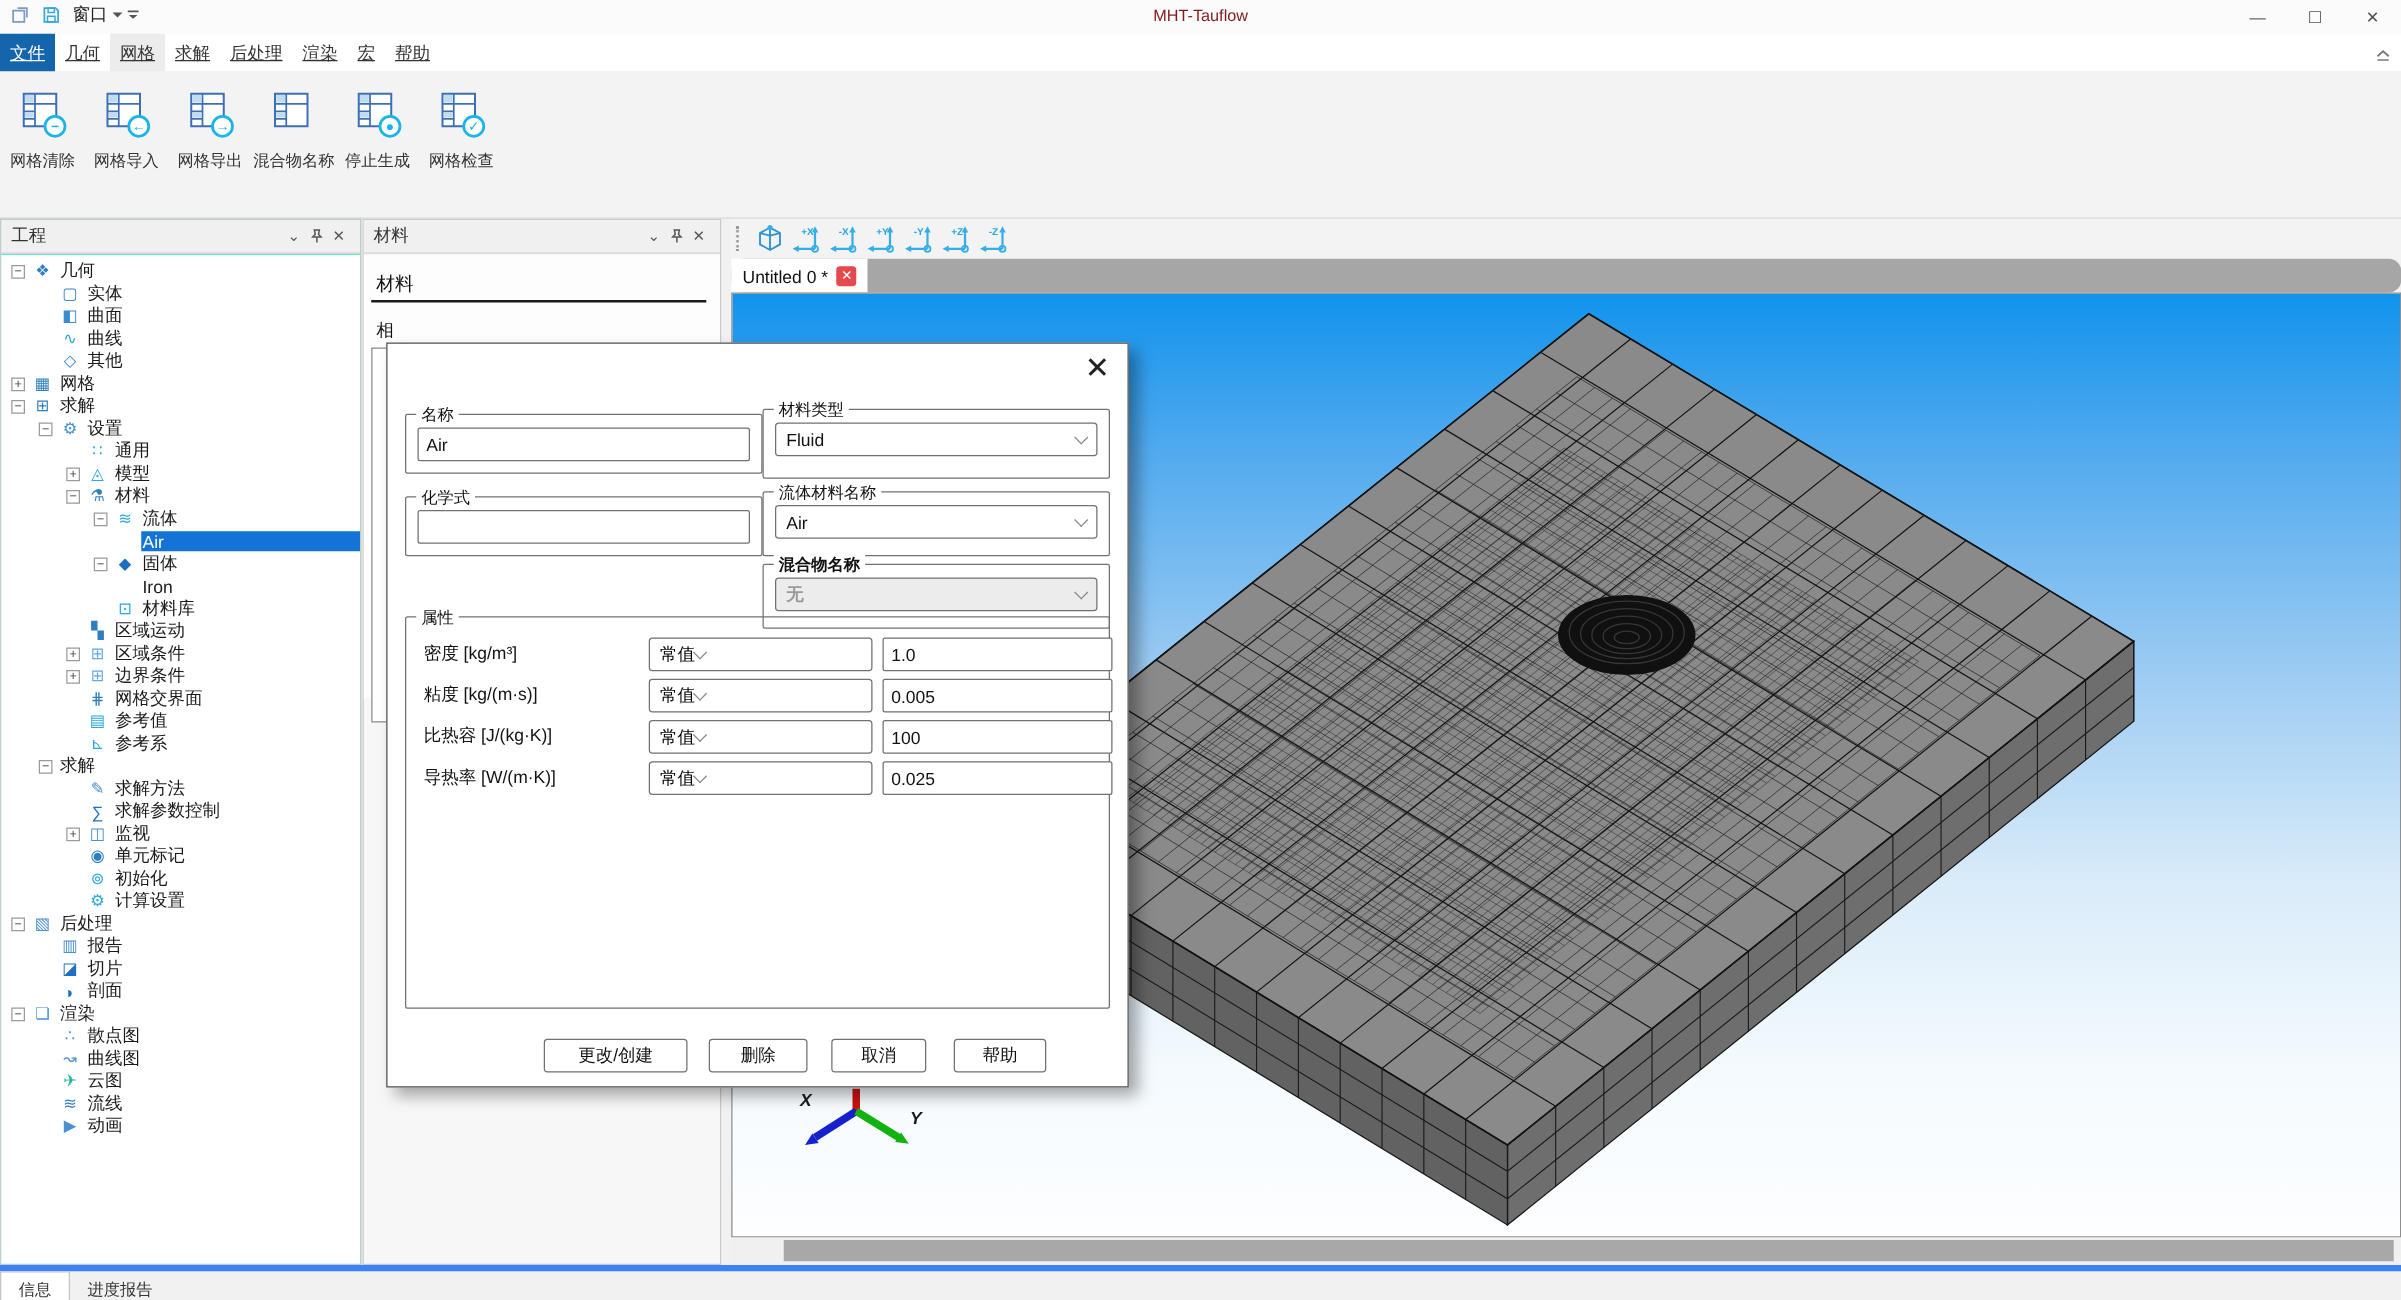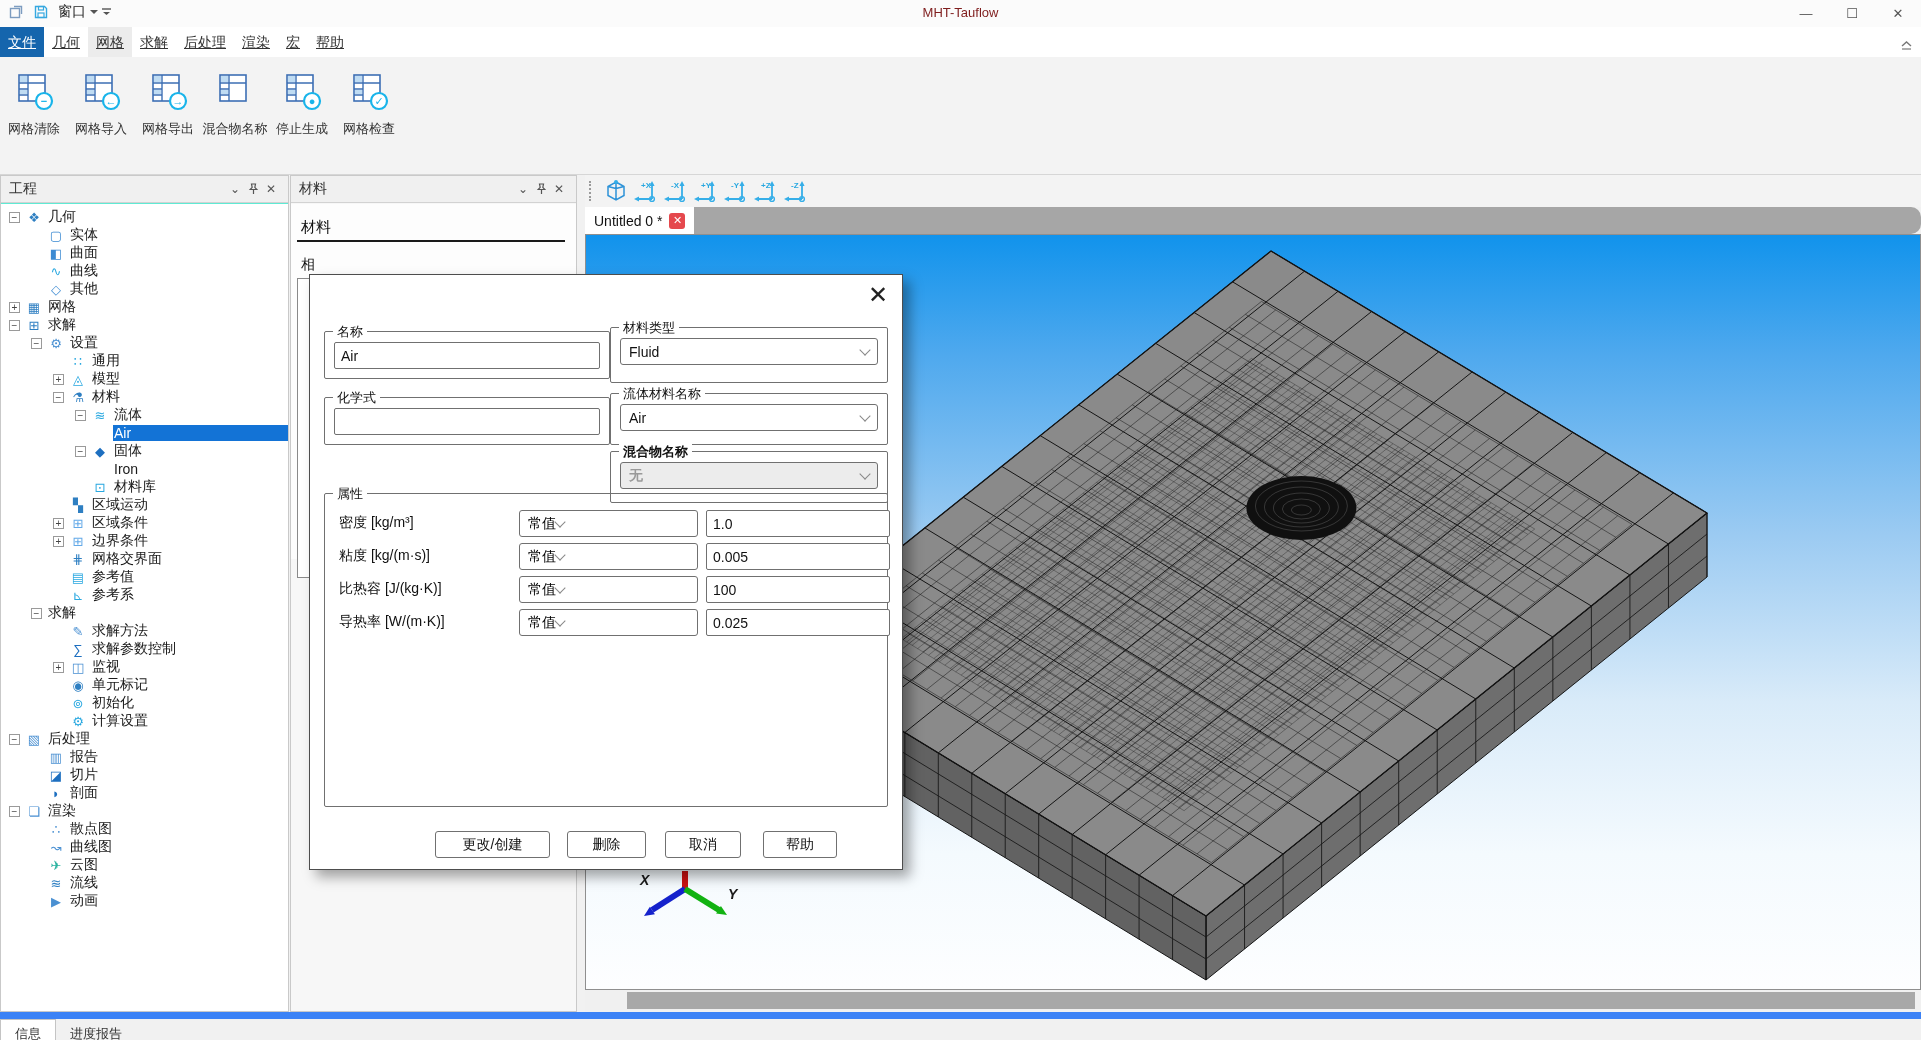--- a/index.html
+++ b/index.html
@@ -60,21 +60,21 @@
     display:flex;align-items:center;justify-content:center;font-weight:bold;}
   #canvas{position:absolute;left:585px;top:234px;width:1336px;height:756px;border:1px solid #8f8f8f;
     background:linear-gradient(180deg,#1193ec 0%,#4fa9ee 16%,#9ccbf2 40%,#d9ebf9 62%,#f4fafe 82%,#fdfeff 100%);}
   #mesh-svg{position:absolute;left:0;top:0;}
   #triad{position:absolute;left:30px;top:616px;}
   #vbottombar{position:absolute;left:585px;top:990px;width:1336px;height:22px;background:#f0f0f0;}
   #vbottab{position:absolute;left:0;top:0;width:40px;height:22px;background:#fff;border:1px solid #cfcfcf;
     font-size:13px;color:#111;display:flex;align-items:center;justify-content:center;margin-top:48px;}
   #hscroll{position:absolute;left:42px;top:2px;width:1288px;height:17px;background:#a8a8a8;}
   
-  #statusbar{position:absolute;left:0;top:1012px;width:1921px;height:28px;background:#f1f1f1;border-top:7px solid #3b82f6;}
+  #statusbar{position:absolute;left:0;top:1012px;width:1921px;height:28px;background:#f1f1f1;border-top:5px solid #3b82f6;}
   .stab{display:inline-block;height:27px;line-height:27px;padding:0 14px;font-size:13px;color:#333;}
   .stab.active{background:#fff;border:1px solid #c4c4c4;border-bottom:none;}
   
   #dialog{position:absolute;left:309px;top:274px;width:594px;height:596px;background:#fff;
     border:1px solid #4d4d4d;box-shadow:7px 7px 12px rgba(0,0,0,.35);}
   #dlg-title{position:absolute;left:0;top:0;width:100%;height:40px;display:flex;align-items:center;padding:0 14px;gap:11px;}
   #dlg-title-text{font-size:15px;color:#111;}
   #dlg-close{position:absolute;right:14px;top:8px;font-size:24px;font-weight:300;color:#222;line-height:24px;}
   .group{position:absolute;border:1px solid #707070;border-radius:2px;}
   .legend{position:absolute;top:-9px;left:8px;background:#fff;padding:0 4px;font-size:13px;color:#111;white-space:nowrap;}

